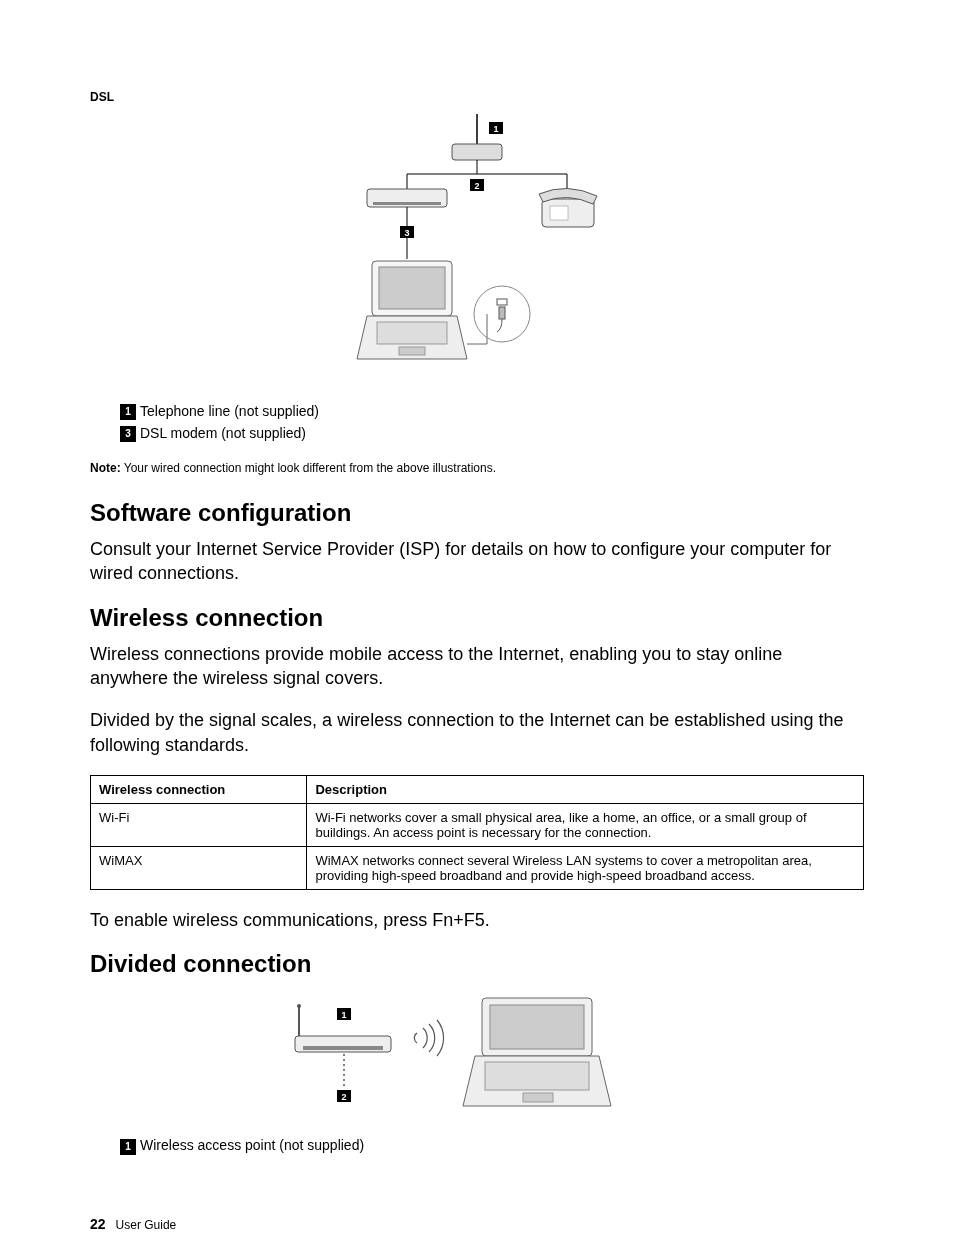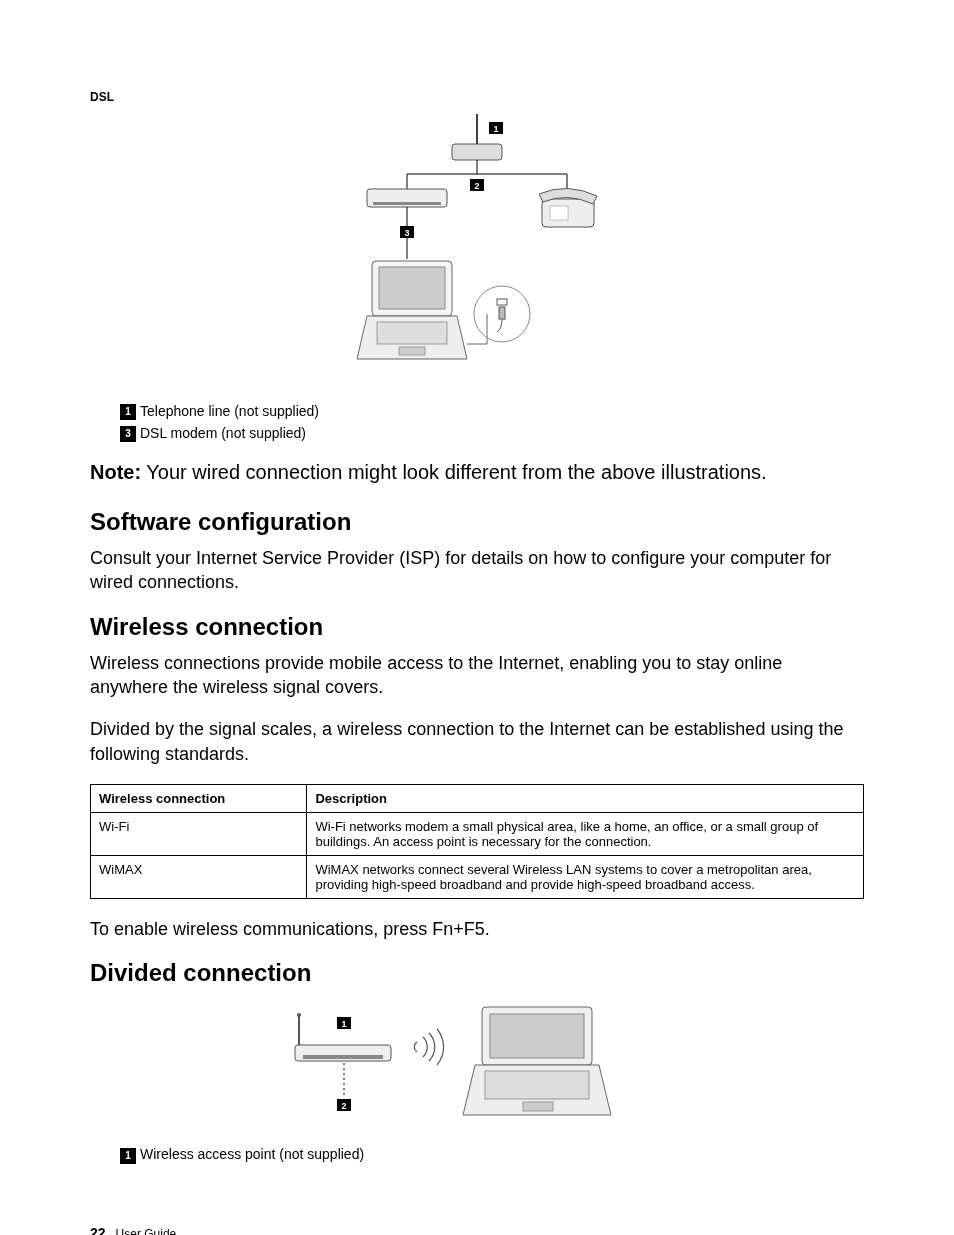--- a/index.html
+++ b/index.html
@@ -35,21 +35,21 @@
   .legend-list {
     margin: 5px 0 18px 28px;
     font-size: 14px;
     line-height: 1.4;
   }
   .legend-item {
     margin: 2px;
   }
   .note-line {
     margin: 0 0 24px 0;
-    font-size: 20px;
+    font-size: 12px;
   }
   .note-line b { font-weight: bold; }
   h2.section-h2 {
     font-size: 24px;
     font-weight: bold;
     margin: 0 0 10px 0;
   }
   p.body {
     font-size: 18px;
     margin: 0 0 18px 0;
@@ -149,21 +149,21 @@
 <p class="body">Divided by the signal scales, a wireless connection to the Internet can be established using the following standards.</p>
 
 <table class="conn-table">
   <tbody>
       <tr>
     <th>Wireless connection</th>
     <th>Description</th>
   </tr>
   <tr>
     <td>Wi-Fi</td>
-    <td>Wi-Fi networks modem a small physical area, like a home, an office, or a small group of buildings. An access point is necessary for the connection.</td>
+    <td>Wi-Fi networks cover a small physical area, like a home, an office, or a small group of buildings. An access point is necessary for the connection.</td>
   </tr>
   <tr>
     <td>WiMAX</td>
     <td>WiMAX networks connect several Wireless LAN systems to cover a metropolitan area, providing high-speed broadband and provide high-speed broadband access.</td>
   </tr>
 </tbody>
   </table>
 
 <p class="body">To enable wireless communications, press Fn+F5.</p>
 

